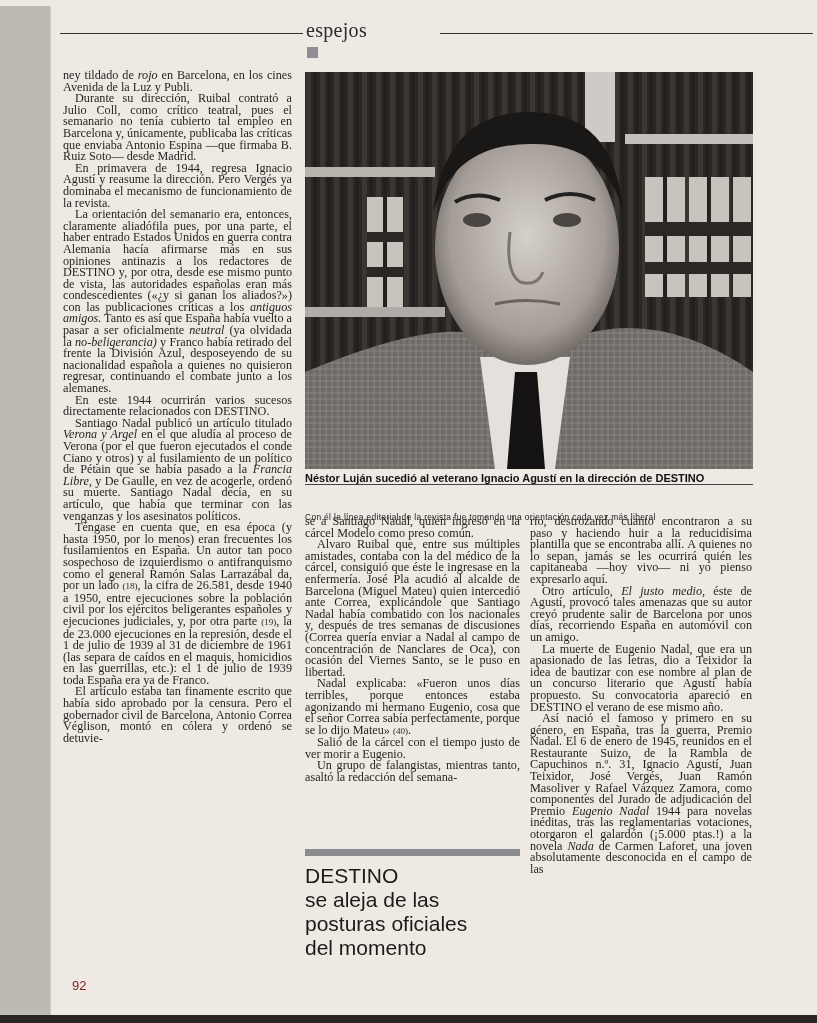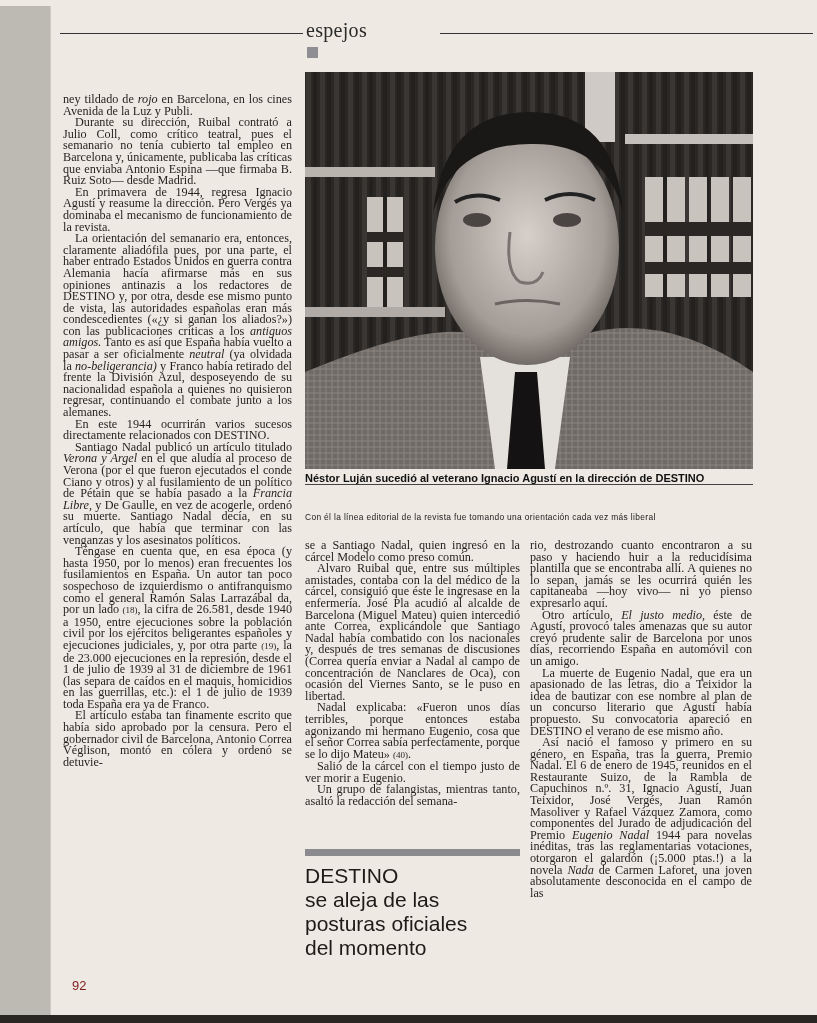--- a/index.html
+++ b/index.html
@@ -8,21 +8,21 @@
   .topbar { position:absolute; left:0; top:0; width:817px; height:6px; background:#2a2624; }
   .spine { position:absolute; left:0; top:6px; width:50px; height:1009px; background:#bdb9b3; border-right:1px solid #cfcac3; }
   .bottombar { position:absolute; left:0; top:1015px; width:817px; height:8px; background:#2a2624; }
 
   .header { position:absolute; top:22px; left:60px; width:695px; height:20px; }
   .header .rule-l { position:absolute; left:0; top:11px; width:243px; height:1px; background:#333; }
   .header .rule-r { position:absolute; left:380px; top:11px; width:373px; height:1px; background:#333; }
   .header .title { position:absolute; left:246px; top:-3px; font-family:"Liberation Serif", serif; font-size:20px; color:#2a2a2a; letter-spacing:0.3px;text-align:right; }
   .header .square { position:absolute; left:247px; top:25px; width:11px; height:11px; background:#8f8f93; }
 
-  .col { position:absolute; font-family:"Liberation Serif", serif; font-size:12.2px; line-height:11.6px; color:#231f1c; text-align:justify;margin-top:24px; }
+  .col { position:absolute; font-family:"Liberation Serif", serif; font-size:12.2px; line-height:11.6px; color:#231f1c; text-align:justify; }
   .col p { margin:0; text-indent:12px; }
   .col p.noindent { text-indent:0; }
   .col1 { left:63px; top:70px; width:229px; }
   .col2 { left:305px; top:516px; width:215px; }
   .col3 { left:530px; top:516px; width:222px; }
 
   .photo { position:absolute; left:305px; top:72px; width:448px; height:397px; background:#1d1b1a; overflow:hidden; }
   .caption-bold { position:absolute; left:305px; top:472px; width:448px; font-family:"Liberation Sans", sans-serif; font-weight:bold; font-size:11px; color:#111; white-space:nowrap; }
   .caption-rule { position:absolute; left:305px; top:484px; width:448px; height:1px; background:#444; }
   .caption-sub { position:absolute; left:305px; top:488px; width:448px; font-family:"Liberation Sans", sans-serif; font-size:8.4px; color:#222; white-space:nowrap; letter-spacing:0.35px;margin-top:24px; }

